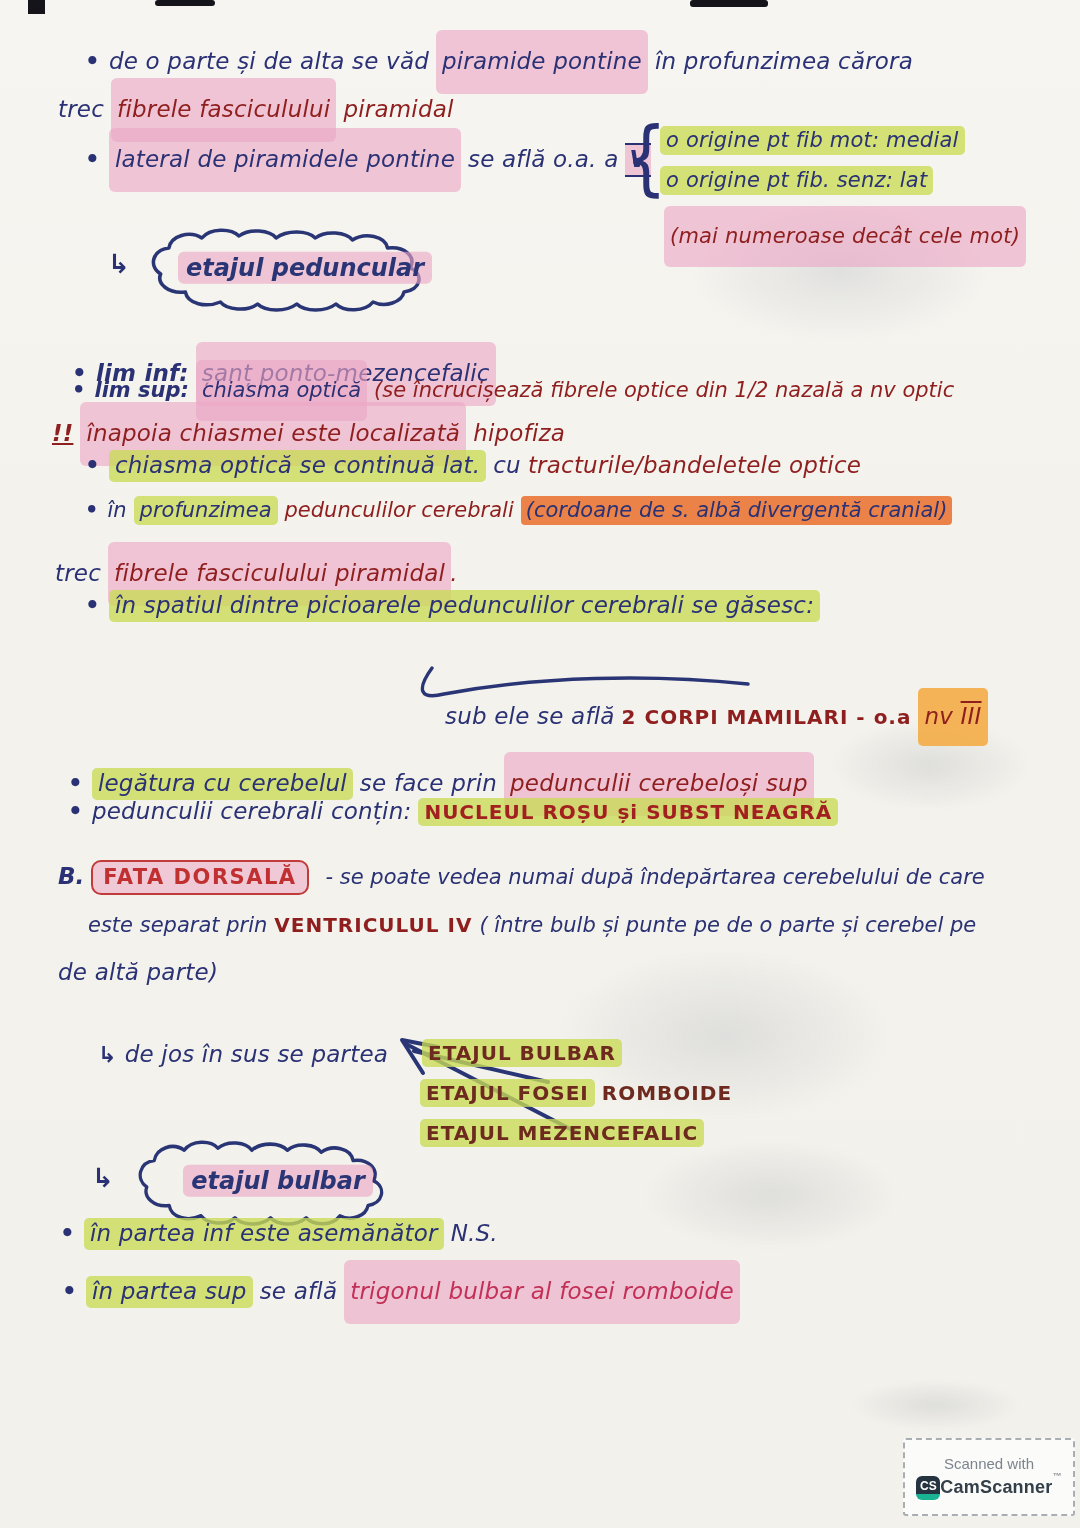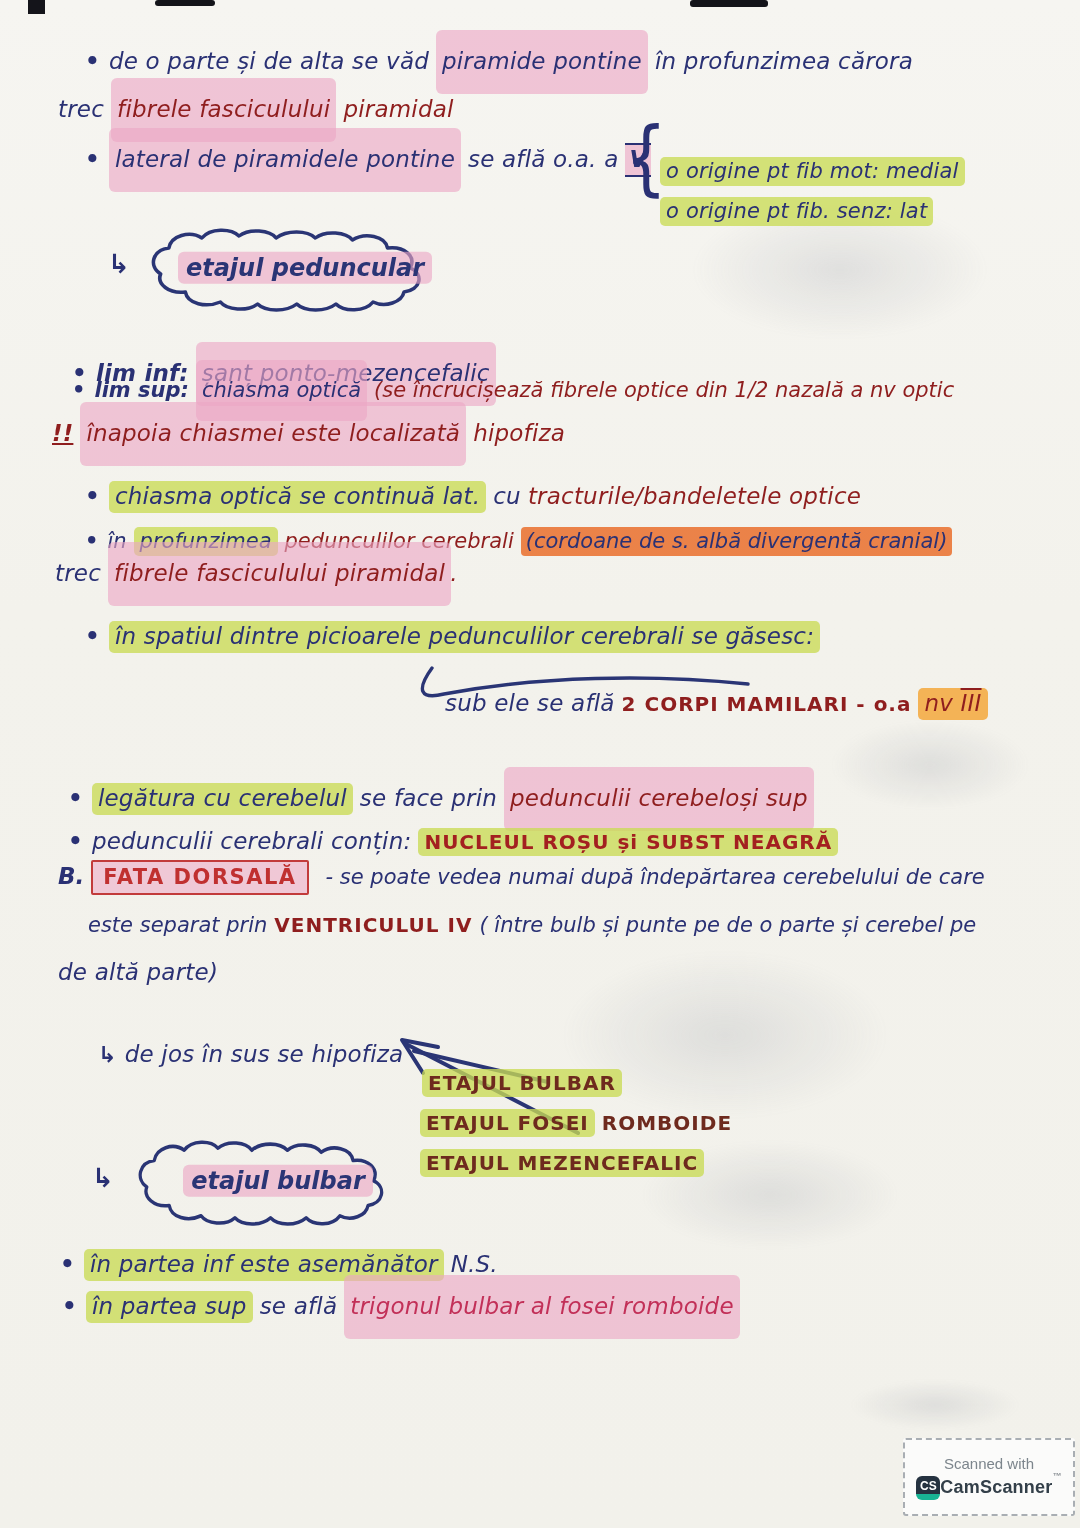--- a/index.html
+++ b/index.html
@@ -16,38 +16,38 @@
     position:absolute;white-space:nowrap;
     font-style:italic;font-size:23px;letter-spacing:.2px;
     color:#2a3174;line-height:1.3;
   }
   .seg{display:inline-block;margin-right:7px;}
   .ink-navy{color:#2a3174;}
   .ink-red{color:#8f1e1e;}
   .ink-crimson{color:#c23058;}
   .caps{font-style:normal;font-weight:bold;font-size:20px;letter-spacing:1px;}
   .hl-pink{background:rgba(236,166,197,.62);border-radius:6px;padding:17px 6px;}
-  .hl-green{background:rgba(201,219,85,.78);border-radius:5px;padding:1px 6px;margin-top:31px;}
-  .hl-orange{background:rgba(243,168,60,.85);border-radius:5px;padding:1px 6px;}
+  .hl-green{background:rgba(201,219,85,.78);border-radius:5px;padding:1px 6px;}
+  .hl-orange{background:rgba(243,168,60,.85);border-radius:5px;padding:14px 6px;}
   .hl-orangered{background:rgba(233,111,43,.85);border-radius:4px;padding:1px 5px;}
   .bullet{font-style:normal;font-weight:bold;margin-right:9px;}
   .arrow{font-style:normal;font-weight:bold;font-size:26px;margin-right:8px;}
   .vsign{border-top:2px solid #2a3174;border-bottom:2px solid #2a3174;
     background:rgba(236,166,197,.62);padding:0 4px;font-weight:bold;}
   .oline{text-decoration:overline;}
   .tight{font-size:21px;letter-spacing:0;}
   .boxed-navy{
     font-style:normal;font-weight:bold;font-size:20px;letter-spacing:2px;
     color:#7d1d1d;border:3px solid #2a3575;padding:4px 12px;border-radius:2px;
     transform:rotate(-.6deg);background:#f8f7f3;
   }
   .boxed-red{
     font-style:normal;font-weight:bold;font-size:21px;letter-spacing:1.5px;
     color:#c03030;border:2.5px solid #c23b3b;padding:2px 10px;
-    background:rgba(236,166,197,.55);border-radius:2px;
+    background:rgba(236,166,197,.55);border-radius:10px;
   }
   .cloud{position:absolute;}
   .cloud svg{position:absolute;inset:0;}
   .cloud .label{
     position:absolute;left:0;right:0;top:50%;transform:translateY(-58%);
     text-align:center;font-style:italic;font-size:24px;font-weight:bold;
     color:#2a3575;
   }
   .cloud .label em{font-style:italic;background:rgba(236,166,197,.62);
     border-radius:6px;padding:2px 8px;}
@@ -103,20 +103,23 @@
     <span class="bullet">•</span><span class="seg ink-navy hl-pink">lateral de piramidele pontine</span><span class="seg ink-navy">se află o.a. a</span><span class="seg ink-navy vsign">V</span>
   </div>
   <div class="brace" style="left:625px;top:118px;">{</div>
 
   <div class="line" style="left:660px;top:126px;font-size:21px;">
     <span class="seg ink-navy hl-green">o origine pt fib mot: medial</span>
   </div>
   <div class="line" style="left:660px;top:166px;font-size:21px;">
     <span class="seg ink-navy hl-green">o origine pt fib. senz: lat</span>
   </div>
+  <div class="line" style="left:664px;top:206px;font-size:21px;">
+    <span class="seg ink-red hl-pink">(mai numeroase decât cele mot)</span>
+  </div>
 
   <div class="line" style="left:108px;top:248px;">
     <span class="arrow">↳</span>
   </div>
   <div class="cloud" style="left:140px;top:228px;width:330px;height:84px;">
     <svg viewBox="0 0 320 84" width="330" height="84" preserveAspectRatio="none">
       <path d="M20,46 C8,38 12,22 28,20 C30,8 48,2 60,10 C68,0 88,0 96,8 C106,0 126,2 132,10 C142,2 162,2 170,10 C180,2 200,4 206,12 C218,4 238,8 240,20 C256,18 268,28 262,40 C276,46 272,62 256,64 C254,74 238,80 226,74 C218,84 198,84 190,76 C180,84 160,84 152,76 C142,84 122,84 114,76 C104,84 84,82 78,74 C64,80 46,76 44,64 C28,66 16,56 20,46 Z" fill="none" stroke="#2a3575" stroke-width="3.5" stroke-linejoin="round"></path>
     </svg>
     <div class="label"><em>etajul peduncular</em></div>
   </div>
@@ -173,21 +176,21 @@
   <div class="line tight" style="left:88px;top:912px;">
     <span class="seg ink-navy">este separat prin</span><span class="seg ink-red caps">VENTRICULUL IV</span><span class="seg ink-navy">( între bulb și punte pe de o parte și cerebel pe</span>
   </div>
 
   <div class="line" style="left:58px;top:958px;">
     <span class="seg ink-navy">de altă parte)</span>
   </div>
 
 
   <div class="line" style="left:98px;top:1040px;">
-    <span class="arrow" style="font-size:22px;">↳</span><span class="seg ink-navy">de jos în sus se hipofiza</span>
+    <span class="arrow" style="font-size:22px;">↳</span><span class="seg ink-navy">de jos în sus se partea</span>
   </div>
 
   <svg class="overlay" style="left:0;top:0;" width="1080" height="1528">
     <path d="M578,1133 L406,1044" fill="none" stroke="#2a3575" stroke-width="4" stroke-linecap="round"></path>
     <path d="M548,1082 L414,1051" fill="none" stroke="#2a3575" stroke-width="4" stroke-linecap="round"></path>
     <path d="M438,1047 L402,1040 L423,1073" fill="none" stroke="#2a3575" stroke-width="4" stroke-linecap="round" stroke-linejoin="round"></path>
   </svg>
 
   <div class="line" style="left:422px;top:1038px;">
     <span class="seg caps hl-green" style="color:#6e2a1e;">ETAJUL BULBAR</span>

